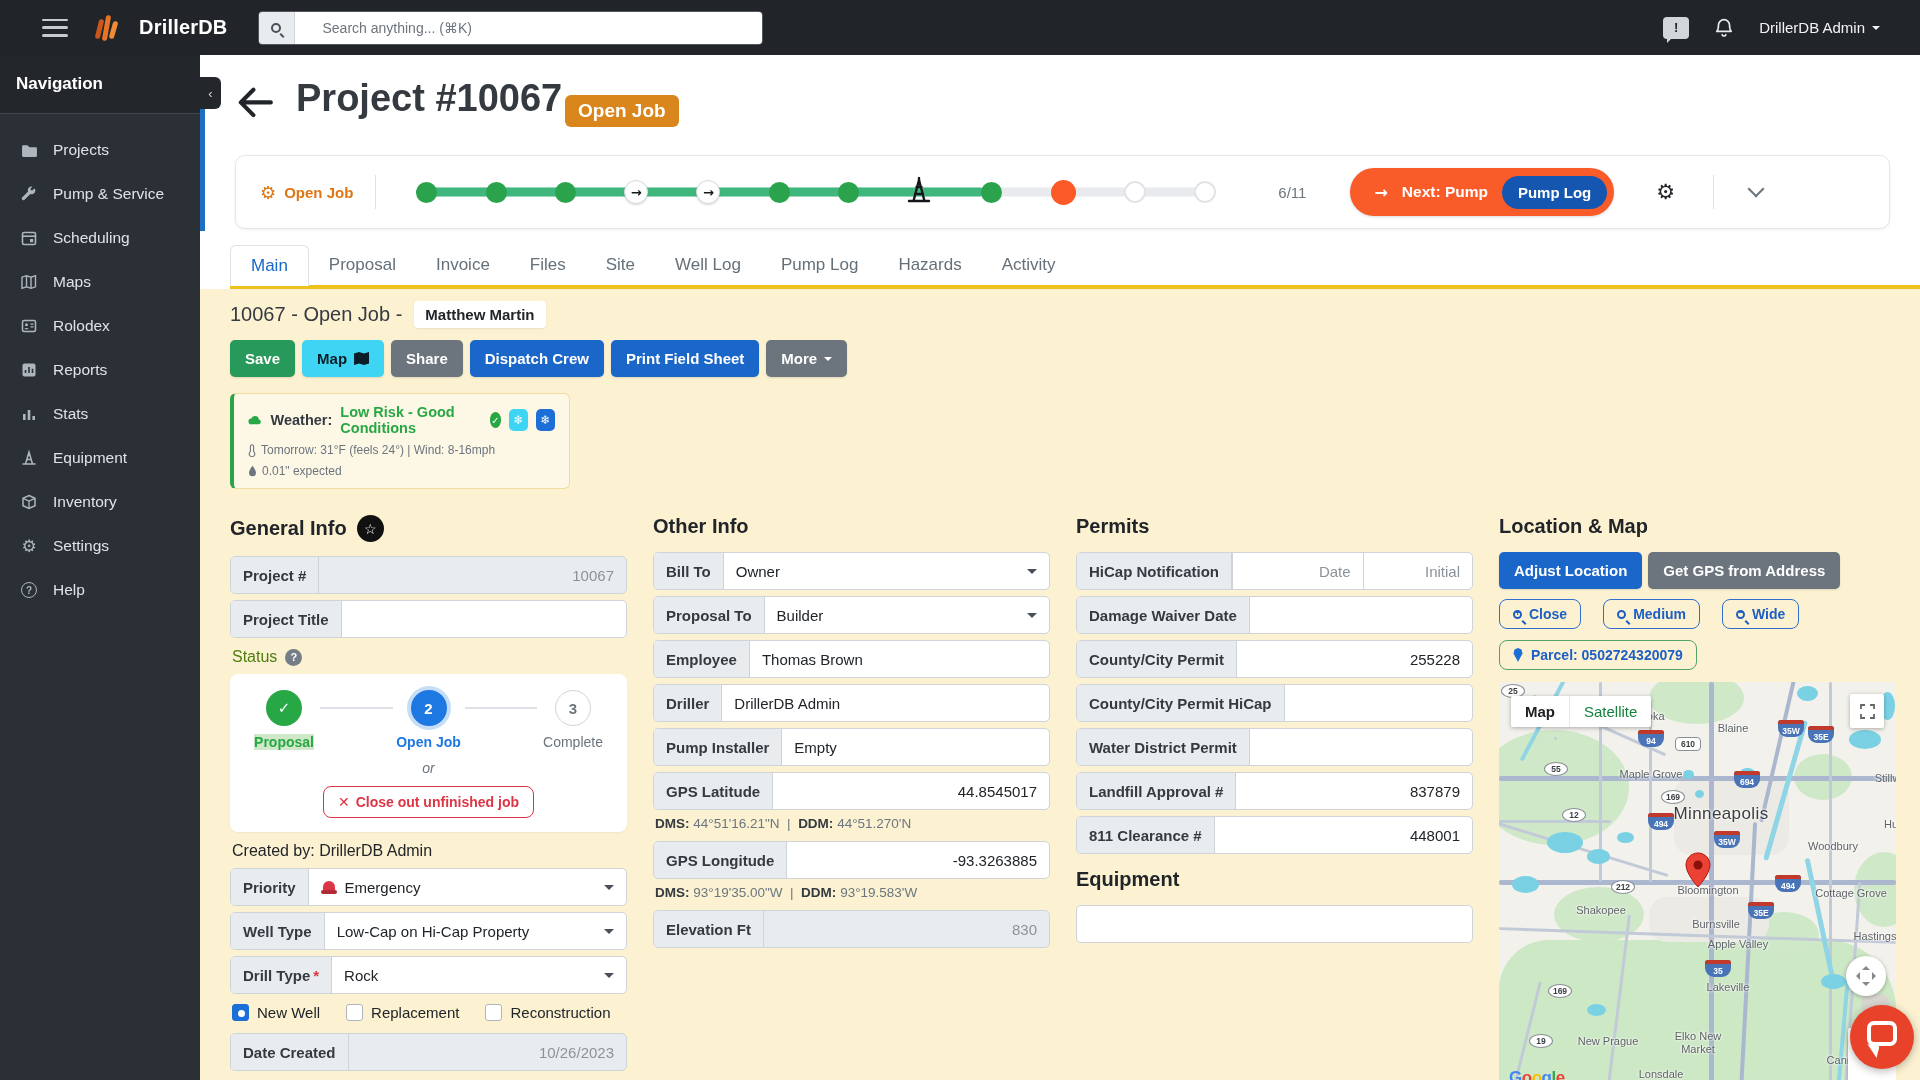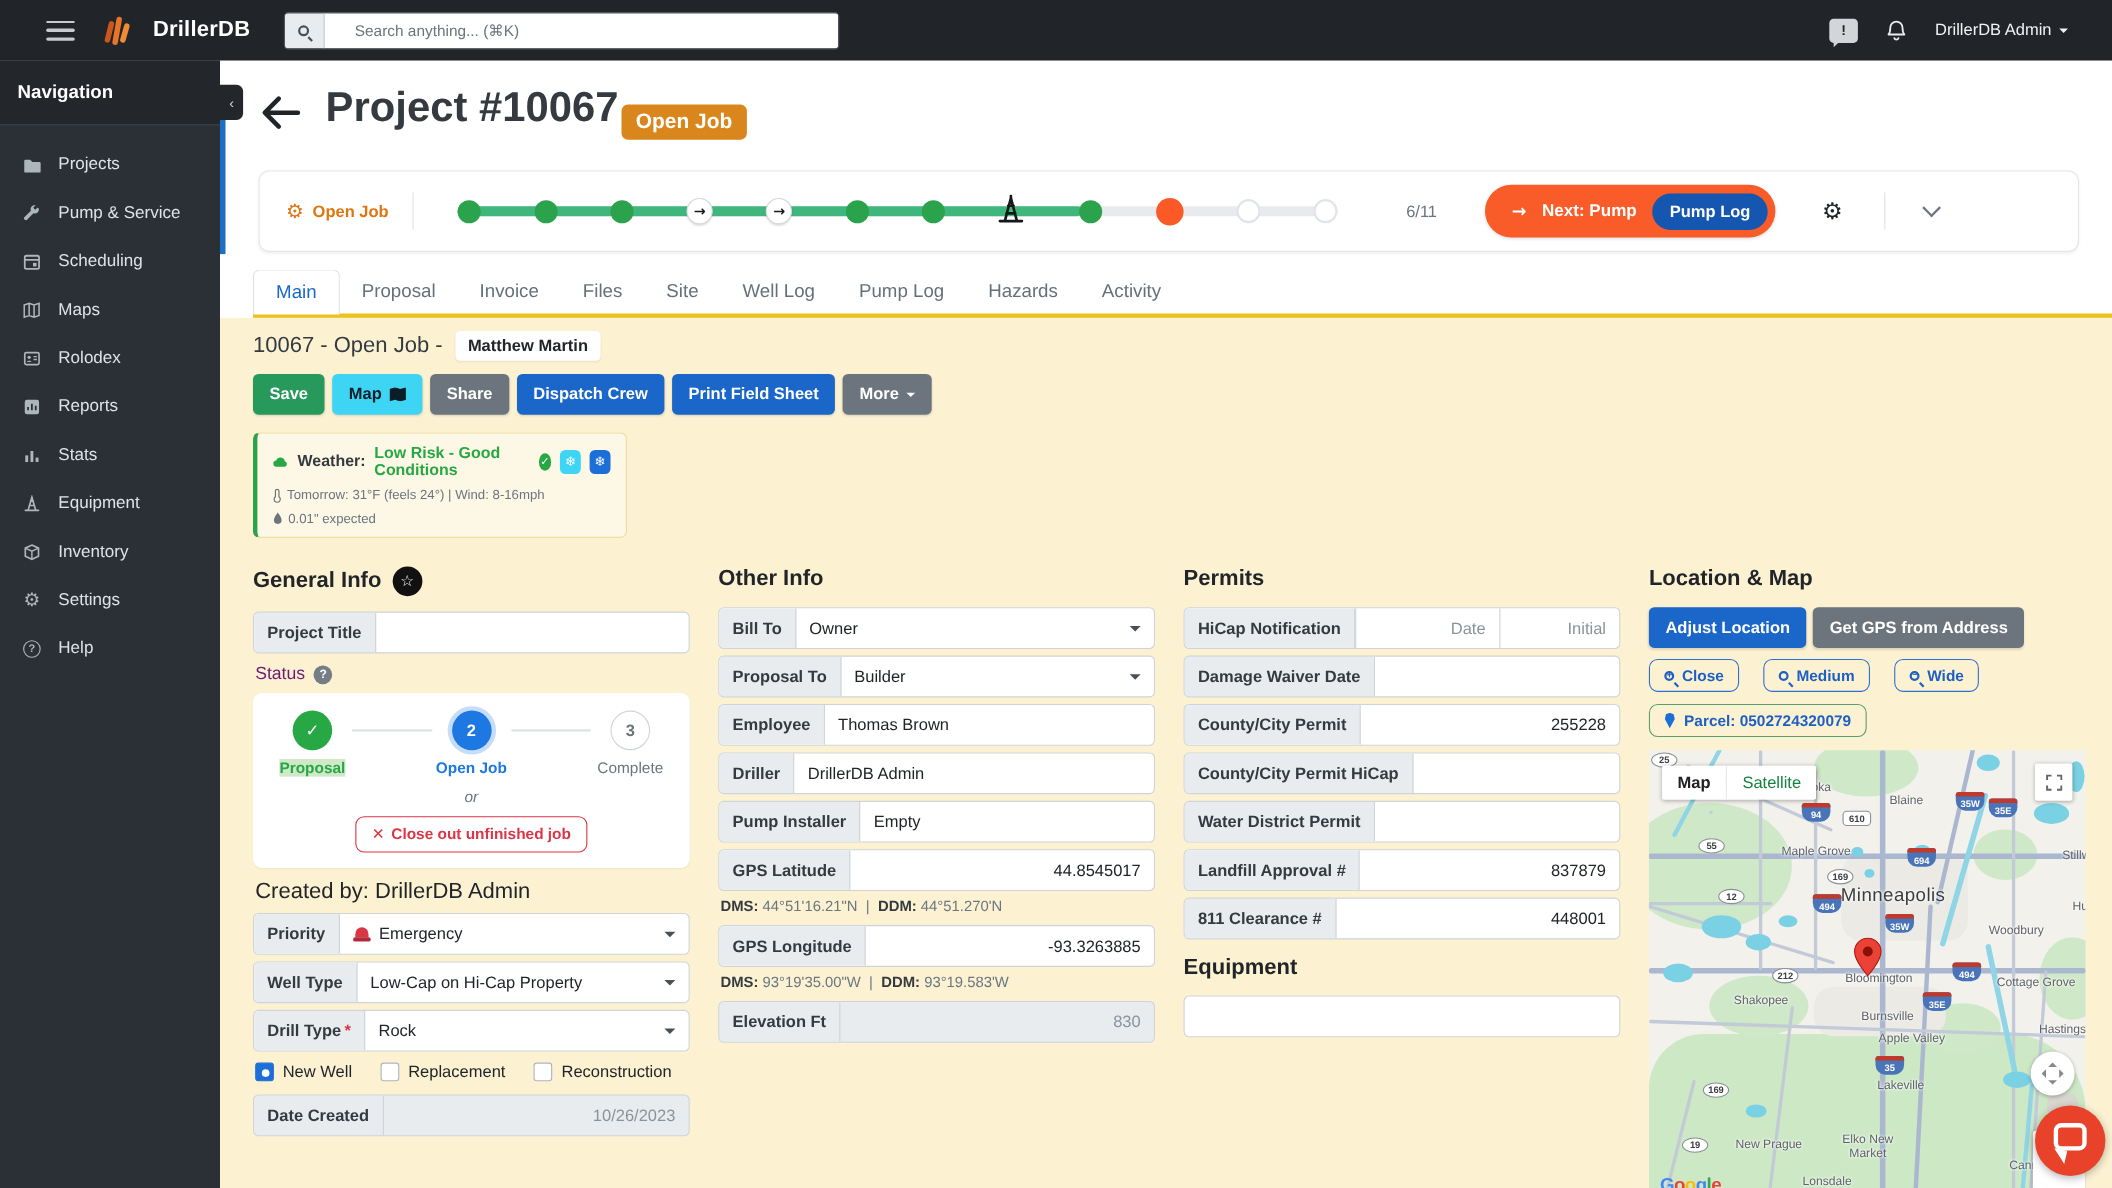--- a/index.html
+++ b/index.html
@@ -106,21 +106,21 @@
   .fieldrow .val{flex:1;display:flex;align-items:center;padding:0 12px;color:#212529;gap:8px}
   .val.right{justify-content:flex-end}
   .fieldrow.ro{background:#e9ecef}
   .fieldrow.ro .val{color:#8b939a}
   .selcaret{margin-left:auto;width:0;height:0;border:5px solid transparent;border-top-color:#495057;margin-top:5px}
   .req{color:#dc3545;font-weight:700;margin-left:3px}
   .small-note{font-size:13.5px;margin:4px 2px 10px;color:#6b7680}
   .small-note b{color:#343a40}
   .qhelp{width:17px;height:17px;border-radius:50%;background:#757e86;color:#fff;font-size:11px;font-weight:700;display:flex;align-items:center;justify-content:center;cursor:pointer}
   .qhelp::before{content:"?"}
-  .plain-label{font-size:16px;color:#701a75;margin:10px 2px 8px;display:flex;align-items:center;gap:8px}
+  .plain-label{font-size:16px;color:#4d7c0f;margin:10px 2px 8px;display:flex;align-items:center;gap:8px}
   
   .statcard{background:#fff;border-radius:8px;padding:16px 18px 14px;margin-bottom:10px;box-shadow:0 1px 2px rgba(0,0,0,.05)}
   .steps{display:flex;align-items:flex-start}
   .step{display:flex;flex-direction:column;align-items:center;width:72px}
   .circ{width:36px;height:36px;border-radius:50%;display:flex;align-items:center;justify-content:center;font-weight:700;font-size:15px;cursor:pointer}
   .circ.green{background:#28a745;color:#fff}
   .circ.green::before{content:"✓";font-family:"DejaVu Sans",sans-serif}
   .circ.blue{background:#1d78e2;color:#fff;box-shadow:0 0 0 4px rgba(29,120,226,.25)}
   .circ.gray{background:#fff;border:1px solid #ced4da;color:#6c757d}
   .slabel{margin-top:8px;font-size:14px;font-weight:700}
@@ -427,20 +427,24 @@
         </div>
     </div>
 
     <div class="cols">
 
       <div class="col">
         <div class="sec-head">
             <span>General Info</span>
             <span class="star-circ"></span>
           </div>
+        <div class="fieldrow ro">
+          <div class="lbl">Project #</div>
+          <div class="val right">10067</div>
+        </div>
         <div class="fieldrow">
           <div class="lbl">Project Title</div>
           <div class="val"></div>
         </div>
         <div class="plain-label">
             <span>Status</span>
             <span class="qhelp"></span>
           </div>
         <div class="statcard">
           <div class="steps">
@@ -455,21 +459,21 @@
             </div>
             <div class="connector"></div>
             <div class="step">
               <div class="circ gray">3</div>
               <div class="slabel gray">Complete</div>
             </div>
           </div>
           <div class="or-line">or</div>
           <button class="closeout"><span class="x">✕</span><span>Close out unfinished job</span></button>
         </div>
-        <div class="plain-label" style="font-size:20px;color:#212529">
+        <div class="plain-label" style="font-size:16px;color:#212529">
             <span>Created by: DrillerDB Admin</span>
           </div>
         <div class="fieldrow">
           <div class="lbl">Priority</div>
           <div class="val">
               <span class="siren"></span>
               <span>Emergency</span>
               <span class="selcaret"></span>
             </div>
         </div>

